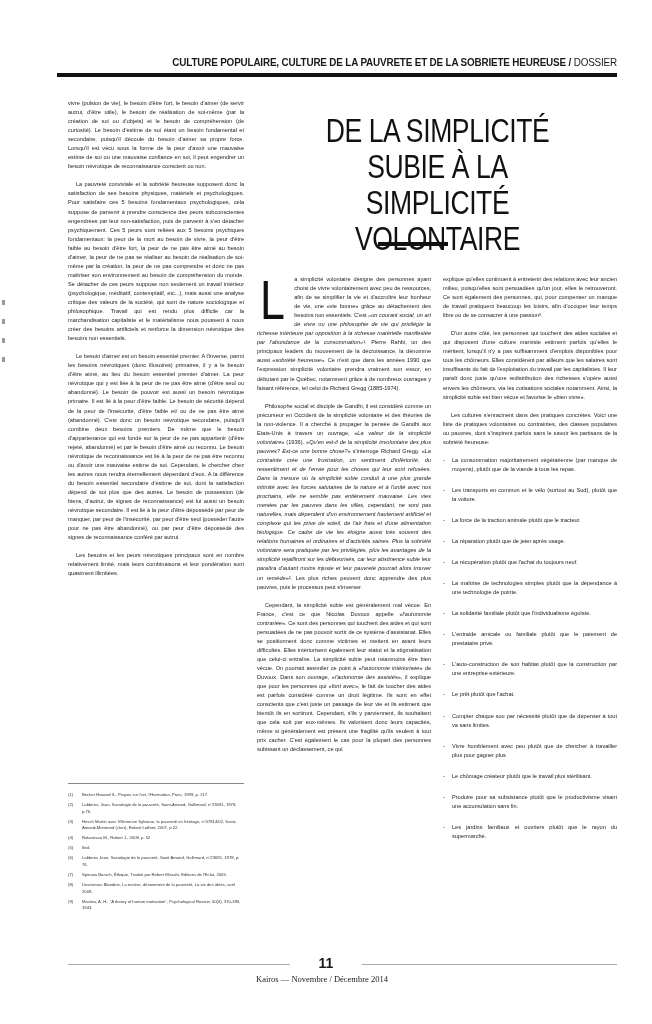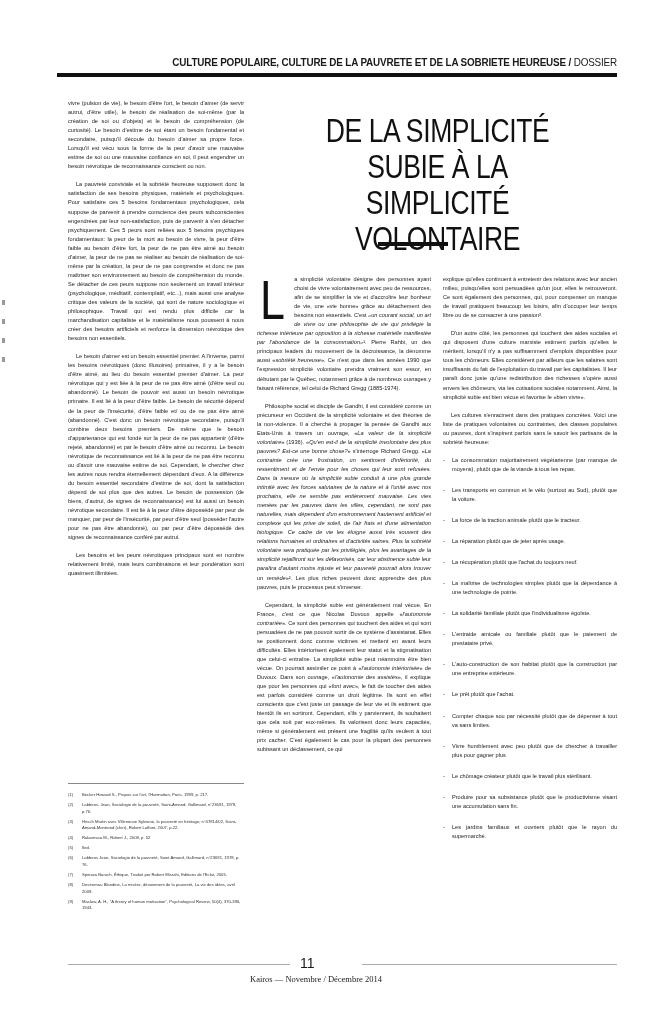--- a/index.html
+++ b/index.html
@@ -18,22 +18,22 @@
   .dropcap { float: left; font-size: 56px; line-height: 46px; margin: 2px 6px 0 0; font-family: "Liberation Sans", sans-serif; font-weight: normal; color: #111; transform: scaleX(0.8); }
   .it { font-style: italic; }
   .fn-rule { position: absolute; left: 68px; top: 783px; width: 176px; height: 1px; background: #888; }
   .footnotes { position: absolute; left: 68px; top: 792px; width: 176px; font-size: 4.2px; line-height: 6.5px; color: #333; }
   .fn { display: flex; margin-bottom: 3.6px; }
   .fn .num { width: 14px; flex: none; }
   .bullets .item { display: flex; margin-bottom: 12px; }
   .bullets .dash { width: 9px; flex: none; }
   .bullets .txt { flex: 1; text-align: justify; }
   .footer-line { position: absolute; top: 964px; height: 1px; background: #aaa; }
-  .pagenum { position: absolute; left: 300px; top: 955px; width: 52px; font-weight: normal; font-size: 14px; font-family: "Liberation Sans", sans-serif; }
-  .pubinfo { position: absolute; left: 216px; top: 974px; width: 200px; text-align: center; font-family: "Liberation Serif", serif; font-size: 8.5px; color: #222; }
+  .pagenum { position: absolute; left: 300px; top: 955px; width: 52px; text-align: center; font-weight: bold; font-size: 14px; font-family: "Liberation Sans", sans-serif; }
+  .pubinfo { position: absolute; left: 222px; top: 974px; width: 200px; text-align: center; font-family: "Liberation Serif", serif; font-size: 8.5px; color: #222; }
   .margin-marks { position: absolute; left: 2px; top: 300px; width: 4px; height: 80px; }
   .margin-marks span { display: block; width: 3px; height: 5px; background: #999; margin-bottom: 14px; }
 </style>
 </head>
 <body>
 
 <div class="margin-marks">
     <span></span>
     <span></span>
     <span></span>

